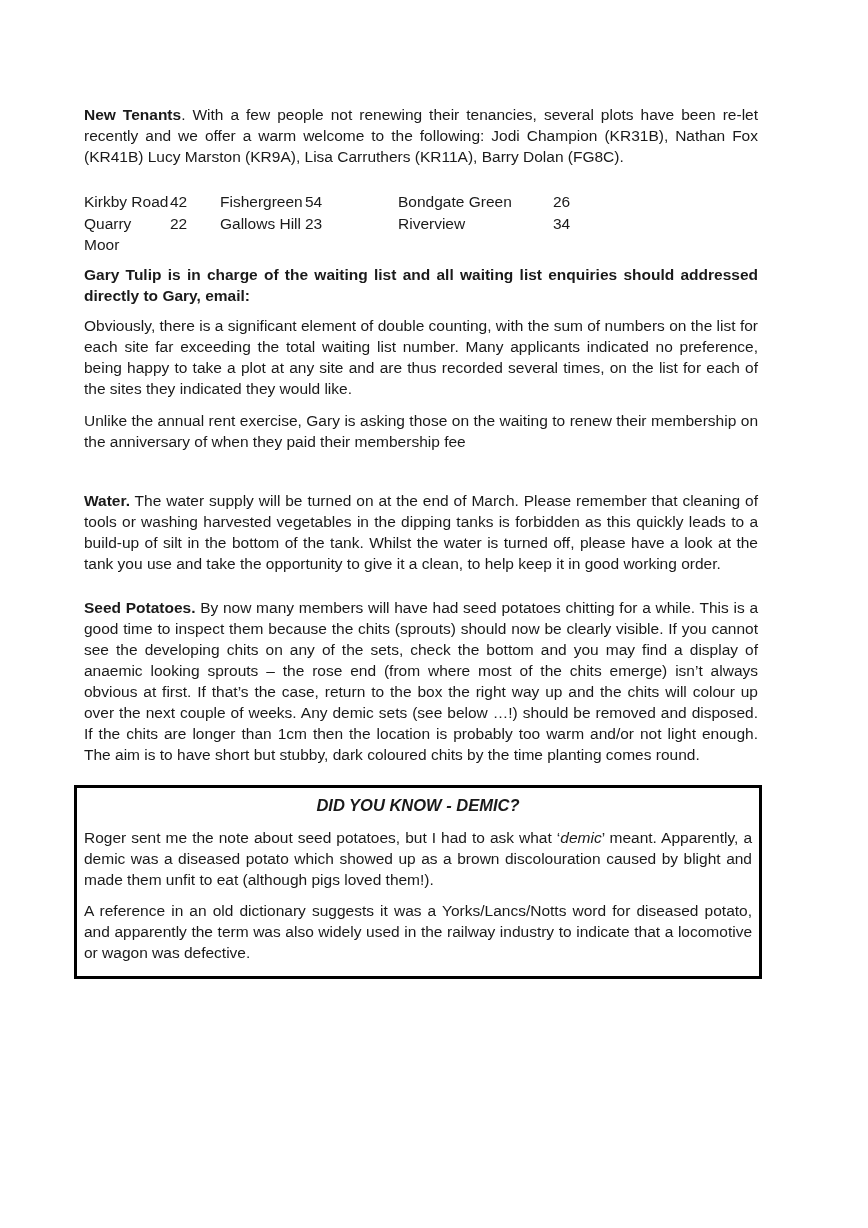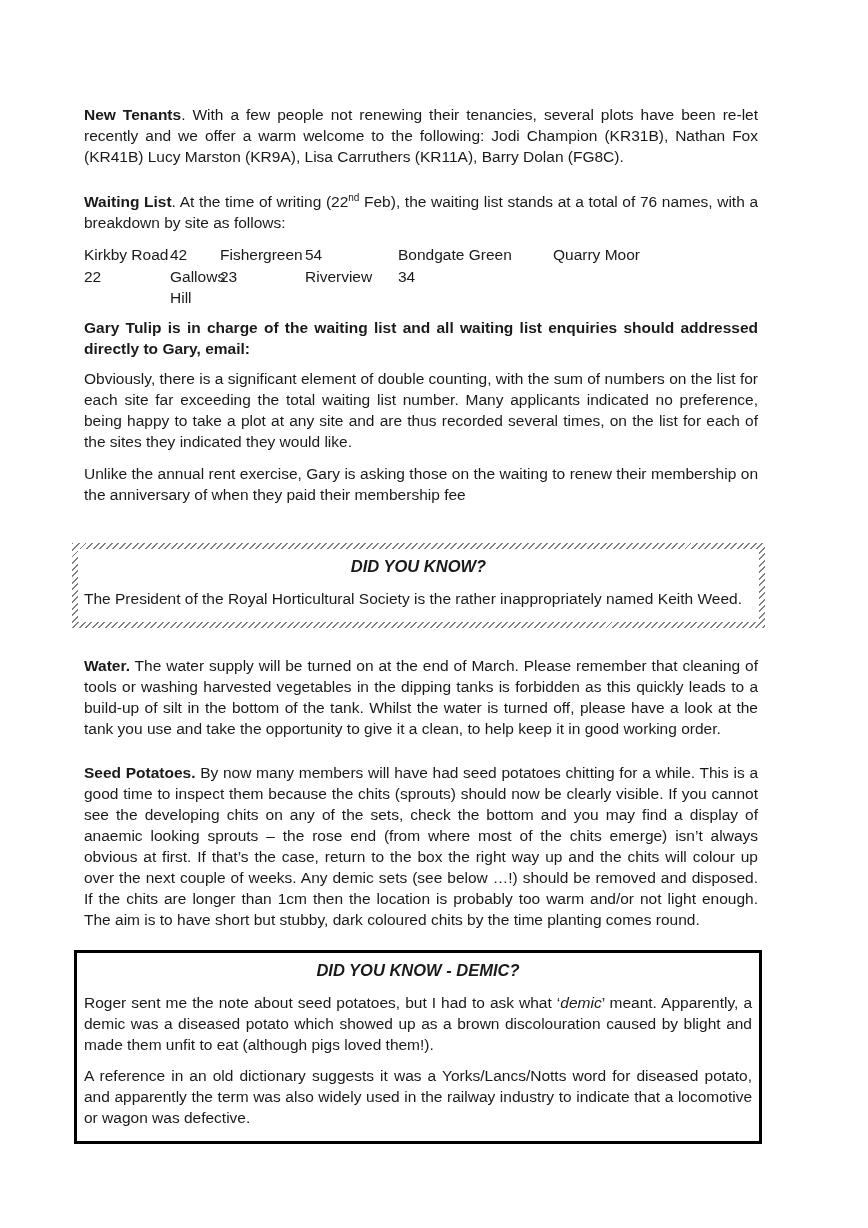--- a/index.html
+++ b/index.html
@@ -67,48 +67,42 @@
   .solid-box p { text-align: justify; }
   .solid-box p.gap { margin-bottom: 10px; }
 </style>
 </head>
 <body>
 
 <div class="page">
 
   <p class="body-par mb-new-tenants"><span class="b">New Tenants</span><span>.  With a few people not renewing their tenancies, several plots have been re-let recently and we offer a warm welcome to the following:  Jodi Champion (KR31B), Nathan Fox (KR41B) Lucy Marston (KR9A), Lisa Carruthers (KR11A), Barry Dolan (FG8C).</span></p>
 
-  <p class="body-par mb-waiting"><span class="b">Waiting List</span><span>.  At the time of writing (22</span><sup class="ord">nd</sup><span> Feb), the waiting list stands at a total of 76 names, with a breakdown by site as follows:</span></p>
 
   <div class="sites-grid mb-table">
     <div>Kirkby Road</div>
     <div>42</div>
     <div>Fishergreen</div>
     <div>54</div>
     <div>Bondgate Green</div>
+    <div>26</div>
     <div>Quarry Moor</div>
     <div>22</div>
     <div>Gallows Hill</div>
     <div>23</div>
     <div>Riverview</div>
     <div>34</div>
   </div>
 
   <p class="body-par b mb-gary">Gary Tulip is in charge of the waiting list and all waiting list enquiries should addressed directly to Gary, email:</p>
 
   <p class="body-par mb-obviously">Obviously, there is a significant element of double counting, with the sum of numbers on the list for each site far exceeding the total waiting list number.  Many applicants indicated no preference, being happy to take a plot at any site and are thus recorded several times, on the list for each of the sites they indicated they would like.</p>
 
   <p class="body-par mb-unlike">Unlike the annual rent exercise, Gary is asking those on the waiting to renew their membership on the anniversary of when they paid their membership fee</p>
 
-  <div class="hatch">
-    <div class="hatch-inner">
-      <div class="box-title">DID YOU KNOW?</div>
-      <p class="body-par">The President of the Royal Horticultural Society is the rather inappropriately named Keith Weed.</p>
-    </div>
-  </div>
 
   <p class="body-par mb-water"><span class="b">Water.</span><span>  The water supply will be turned on at the end of March.  Please remember that cleaning of tools or washing harvested vegetables in the dipping tanks is forbidden as this quickly leads to a build-up of silt in the bottom of the tank.  Whilst the water is turned off, please have a look at the tank you use and take the opportunity to give it a clean, to help keep it in good working order.</span></p>
 
   <p class="body-par mb-seed"><span class="b">Seed Potatoes.</span><span>  By now many members will have had seed potatoes chitting for a while.  This is a good time to inspect them because the chits (sprouts) should now be clearly visible.  If you cannot see the developing chits on any of the sets, check the bottom and you may find a display of anaemic looking sprouts – the rose end (from where most of the chits emerge) isn’t always obvious at first.  If that’s the case, return to the box the right way up and the chits will colour up over the next couple of weeks.  Any demic sets (see below …!) should be removed and disposed.  If the chits are longer than 1cm then the location is probably too warm and/or not light enough. The aim is to have short but stubby, dark coloured chits by the time planting comes round.</span></p>
 
   <div class="solid-box">
     <div class="box-title">DID YOU KNOW - DEMIC?</div>
     <p class="gap"><span>Roger sent me the note about seed potatoes, but I had to ask what ‘</span><span class="i">demic</span><span>’ meant.  Apparently, a demic was a diseased potato which showed up as a brown discolouration caused by blight and made them unfit to eat (although pigs loved them!).</span></p>
     <p>A reference in an old dictionary suggests it was a Yorks/Lancs/Notts word for diseased potato, and apparently the term was also widely used in the railway industry to indicate that a locomotive or wagon was defective.</p>
   </div>

